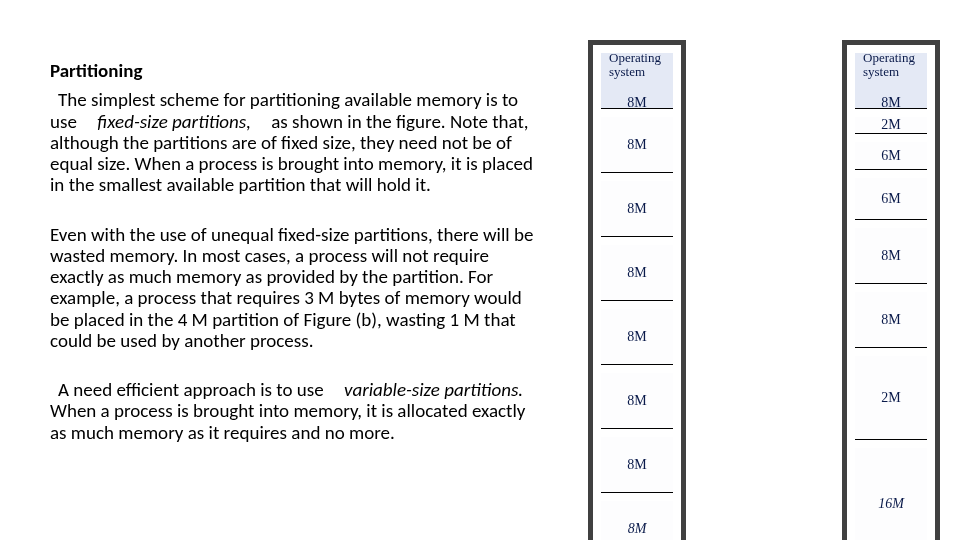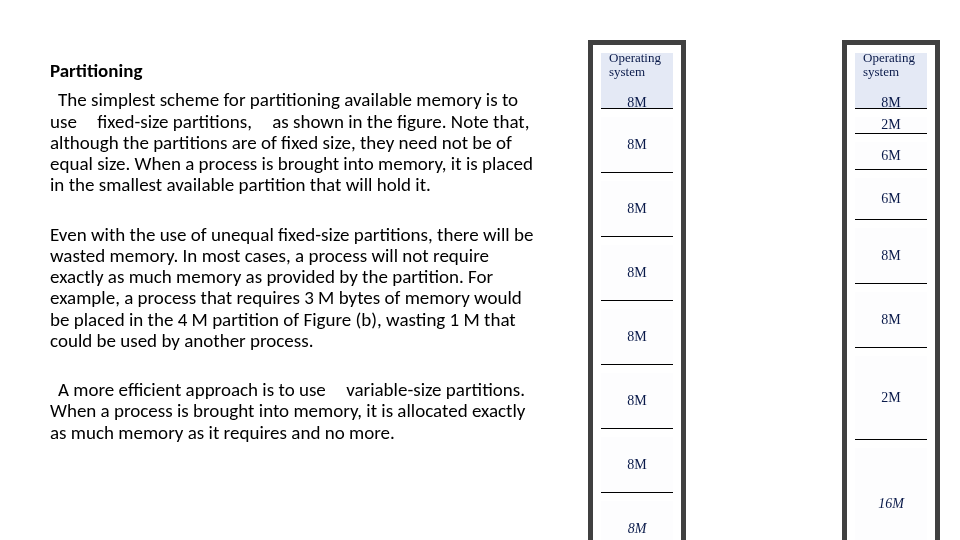--- a/index.html
+++ b/index.html
@@ -21,21 +21,21 @@
     color: #000;
   }
   .heading {
     font-weight: bold;
     margin-bottom: 2px;
   }
   .para {
     margin-bottom: 28px;
   }
   .para:last-child { margin-bottom: 0; }
-  .em { }
+  .em { font-style: italic; }
   .diagram {
     position: absolute;
     top: 8px;
   }
   .diagram-a { left: 556px; width: 114px; }
   .diagram-b { left: 810px; width: 114px; }
   .col {
     border: 5px solid #404040;
     background: #fff;
   }
@@ -64,21 +64,21 @@
 </head>
 <body>
 
 <div class="text-col">
   <div class="heading">Partitioning</div>
   <div class="para">
     <span>The simplest scheme for partitioning available memory is to use </span><span class="em">fixed-size partitions,</span><span> as shown in the figure. Note that, although the partitions are of fixed size, they need not be of equal size. When a process is brought into memory, it is placed in the smallest available partition that will hold it.</span>
   </div>
   <div class="para">Even with the use of unequal fixed-size partitions, there will be wasted memory. In most cases, a process will not require exactly as much memory as provided by the partition. For example, a process that requires 3 M bytes of memory would be placed in the 4 M partition of Figure (b), wasting 1 M that could be used by another process.</div>
   <div class="para">
-    <span>A more efficient approach is to use </span><span class="em">variable-size partitions.</span><span> When a process is brought into memory, it is allocated exactly as much memory as it requires and no more.</span>
+    <span>A need efficient approach is to use </span><span class="em">variable-size partitions.</span><span> When a process is brought into memory, it is allocated exactly as much memory as it requires and no more.</span>
   </div>
 </div>
 
 <div class="diagram diagram-a">
   <div class="col" id="colA">
       <div class="cell os" style="height: 56px;">
         <span class="os-line1">Operating system</span>
         <span class="os-line2">8M</span>
       </div>
       <div class="cell" style="height: 56px;">8M</div>

